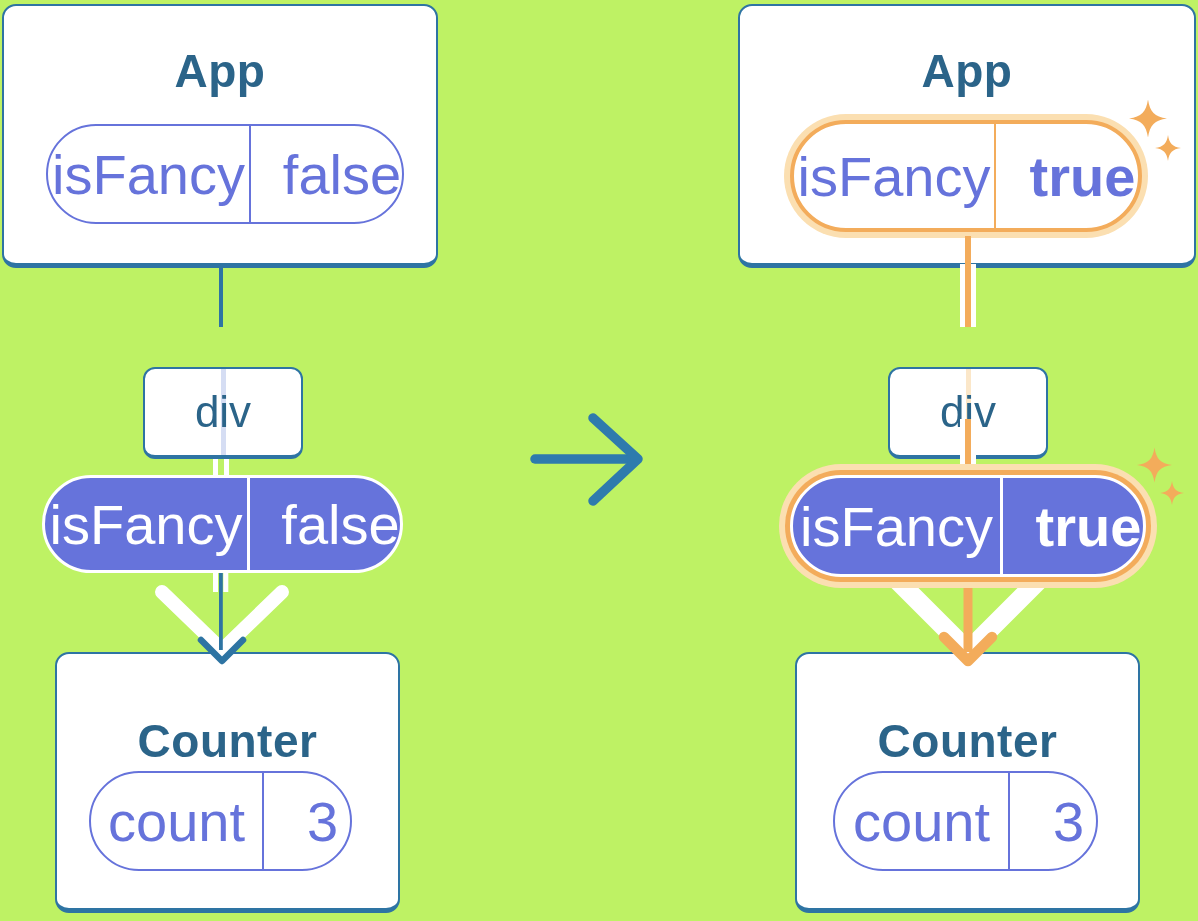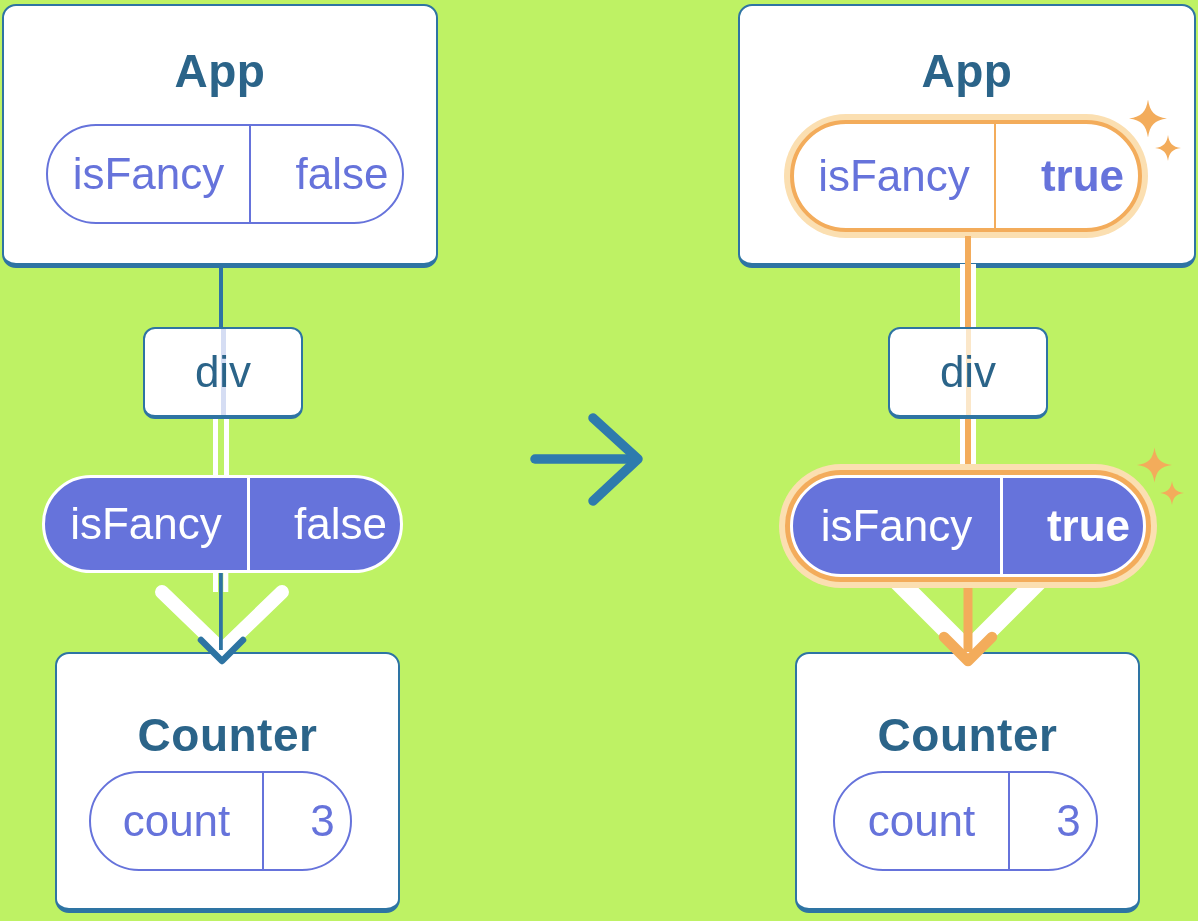--- a/index.html
+++ b/index.html
@@ -13,39 +13,39 @@
     border:2.5px solid #2E74A3;border-bottom-width:5px;border-radius:14px;
   }
   .left-app   {left:2px;   top:4px;   width:436px;height:264px;}
   .right-app  {left:738px; top:4px;   width:458px;height:264px;}
   .left-counter {left:55px; top:652px;width:345px;height:261px;}
   .right-counter{left:795px;top:652px;width:345px;height:261px;}
   .node-title{
     position:absolute;left:0;right:0;top:38px;text-align:center;
     font-size:46px;font-weight:600;color:#2B6489;letter-spacing:.5px;
   }
-  .left-counter .node-title,.right-counter .node-title{top:54px;}
+  .left-counter .node-title,.right-counter .node-title{top:60px;}
 
   
   .div-box{
     position:absolute;background:#fff;z-index:2;box-sizing:border-box;
     border:2.5px solid #2E74A3;border-bottom-width:4px;border-radius:12px;
-    display:flex;align-items:center;justify-content:center;
+    display:flex;align-items:center;justify-content:center;margin-top:40px;
   }
   .left-div {left:143px;top:327px;width:160px;height:92px;}
   .right-div{left:888px;top:327px;width:160px;height:92px;}
   .div-label{position:relative;z-index:2;font-size:44px;font-weight:500;color:#2B6489;}
   .thru-line{position:absolute;left:50%;top:0;bottom:0;width:5px;margin-left:-2.5px;z-index:1;}
   .thru-lavender{background:#D5DDF3;}
   .thru-peach{background:#FBE7C9;}
 
   
   .pill{
     position:absolute;display:flex;align-items:stretch;box-sizing:border-box;
-    border-radius:999px;font-size:44px;z-index:4;overflow:hidden;
+    border-radius:999px;font-size:56px;z-index:4;overflow:hidden;
   }
   .pill .cell{display:flex;align-items:center;justify-content:center;}
   .pill .key{flex:0 0 auto;}
   .pill .val{flex:1 1 auto;padding-left:31px;}
 
   
   .pill-outline{background:#fff;border:2.5px solid #6673DB;color:#6673DB;}
   .pill-outline .key{border-right:2.5px solid #6673DB;}
   .left-app .pill {left:42px;top:118px;width:358px;height:100px;}
   .left-app .key  {width:201px;}

